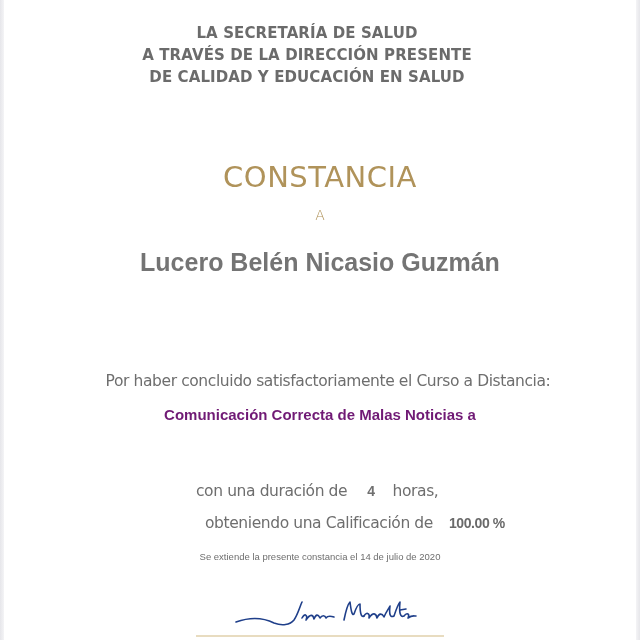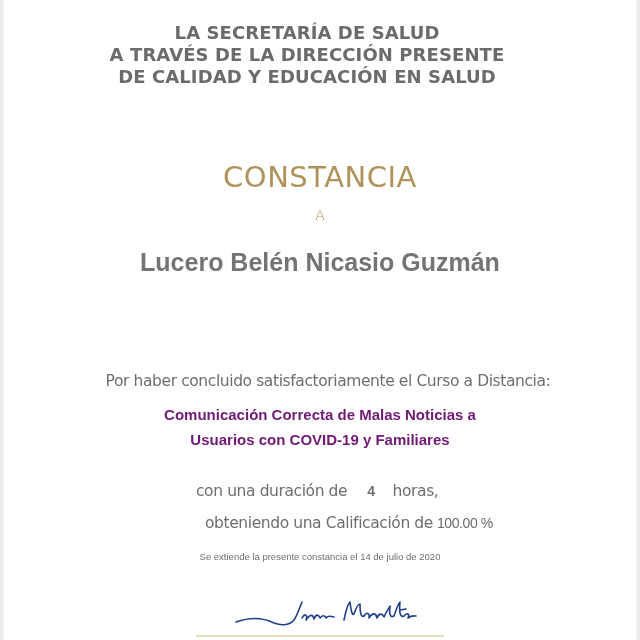--- a/index.html
+++ b/index.html
@@ -22,21 +22,21 @@
       position: absolute; right: 0; top: 0; width: 4px; height: 640px;
       background: linear-gradient(to left, #e6e6ea, #f4f4f6);
     }
     .header {
       position: absolute;
       top: 22px; left: 0; width: 614px;
       text-align: center;
       color: #6b6b6b;
       font-family: "DejaVu Sans", sans-serif;
       font-weight: bold;
-      font-size: 18px;
+      font-size: 15px;
       line-height: 22px;
       letter-spacing: 0.1px;
     }
     .header div { white-space: nowrap; }
     .title {
       position: absolute;
       top: 160px; left: 0; width: 640px;
       text-align: center;
       color: #b0935a;
       font-family: "DejaVu Sans", sans-serif;
@@ -100,24 +100,24 @@
       position: absolute;
       top: 514px; left: 205px;
       color: #6e6e6e;
       font-family: "DejaVu Sans", sans-serif;
       font-size: 15.5px;
       letter-spacing: -0.4px;
       white-space: nowrap;
     }
     .grade .num {
       font-family: "Liberation Sans", sans-serif;
-      font-weight: normal;
+      font-weight: bold;
       font-size: 14px;
       color: #6a6a6a;
-      margin-left: 4px;
+      margin-left: 16px;
     }
     .issued {
       position: absolute;
       top: 551px; left: 0; width: 640px;
       text-align: center;
       color: #6e6e6e;
       font-size: 9.5px;
     }
     .signature {
       position: absolute;
@@ -143,21 +143,20 @@
 
 <div class="title">CONSTANCIA</div>
 <div class="to">A</div>
 
 <div class="recipient">Lucero Belén Nicasio Guzmán</div>
 
 <div class="reason">Por haber concluido satisfactoriamente el Curso a Distancia:</div>
 
 <div class="course">
   <div>Comunicación Correcta de Malas Noticias a</div>
-  <div>Usuarios con COVID-19 y Familiares</div>
 </div>
 
 <div class="duration">
   <span>con una duración de</span><span class="num">4</span><span>horas,</span>
 </div>
 
 <div class="grade">
   <span>obteniendo una Calificación de</span><span class="num">100.00 %</span>
 </div>
 

